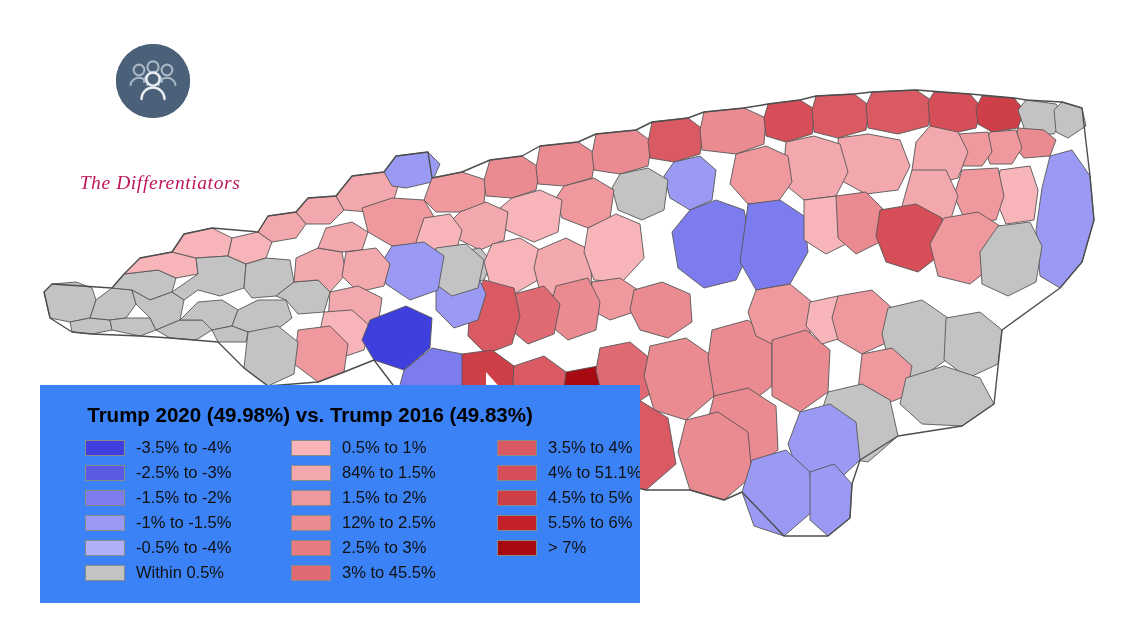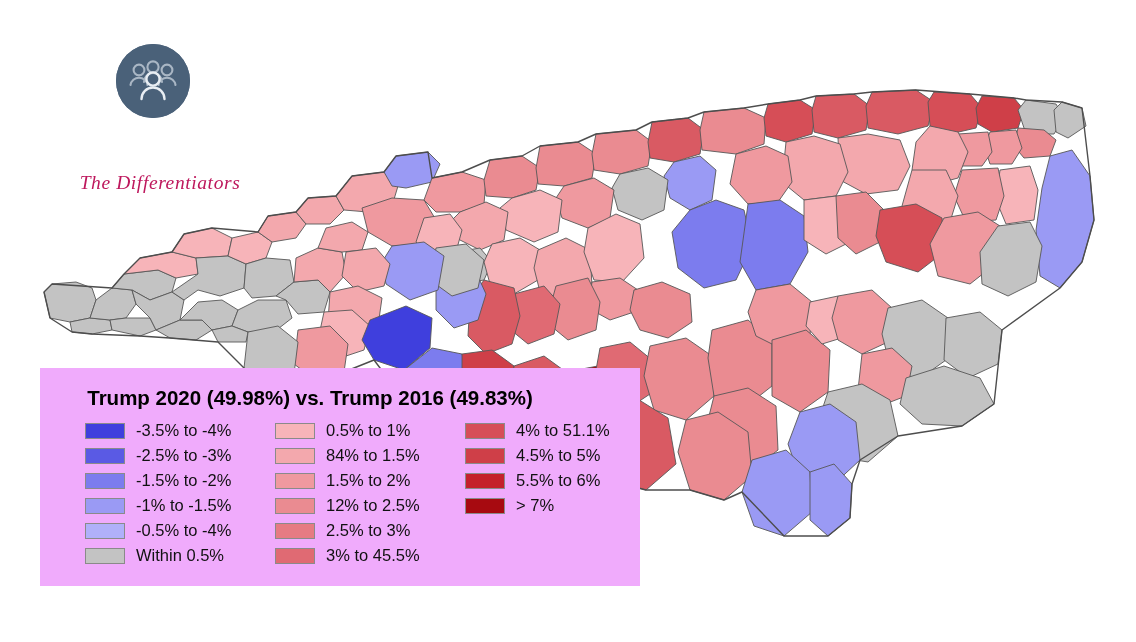--- a/index.html
+++ b/index.html
@@ -72,24 +72,24 @@
     fill: none;
     stroke: #4d4d4d;
     stroke-width: 1.4;
     stroke-linejoin: round;
   }
 
   
   #legend {
     position: absolute;
     left: 40px;
-    top: 368px;
+    top: 385px;
     width: 600px;
     height: 218px;
-    background: #f0abfc;
+    background: #3b82f6;
     -webkit-clip-path: polygon(0 0, 100% 0, 100% 100%, 0 100%);
     clip-path: polygon(0 0, 100% 0, 100% 100%, 0 100%);
   }
   
   #legend-bevel {
     position: absolute;
     left: 486px;
     top: 372px;
     width: 170px;
     height: 190px;
@@ -106,21 +106,21 @@
     font-size: 20.5px;
     font-weight: bold;
     color: #000000;
     white-space: nowrap;
   }
   #legend-columns {
     position: absolute;
     left: 45px;
     top: 50px;
     display: flex;
-    gap: 0px;
+    gap: 16px;
   }
   .legend-col { width: 190px; }
   .legend-row {
     display: flex;
     align-items: center;
     height: 25px;
   }
   .swatch {
     width: 40px;
     height: 16px;
@@ -321,20 +321,24 @@
             <span class="swatch" style="background: rgb(230, 123, 131);"></span>
             <span class="legend-label">2.5% to 3%</span>
           </div>
           <div class="legend-row">
             <span class="swatch" style="background: rgb(224, 106, 115);"></span>
             <span class="legend-label">3% to 45.5%</span>
           </div>
         </div>
         <div class="legend-col">
           <div class="legend-row">
+            <span class="swatch" style="background: rgb(217, 90, 99);"></span>
+            <span class="legend-label">3.5% to 4%</span>
+          </div>
+          <div class="legend-row">
             <span class="swatch" style="background: rgb(214, 78, 87);"></span>
             <span class="legend-label">4% to 51.1%</span>
           </div>
           <div class="legend-row">
             <span class="swatch" style="background: rgb(207, 63, 72);"></span>
             <span class="legend-label">4.5% to 5%</span>
           </div>
           <div class="legend-row">
             <span class="swatch" style="background: rgb(196, 33, 43);"></span>
             <span class="legend-label">5.5% to 6%</span>

